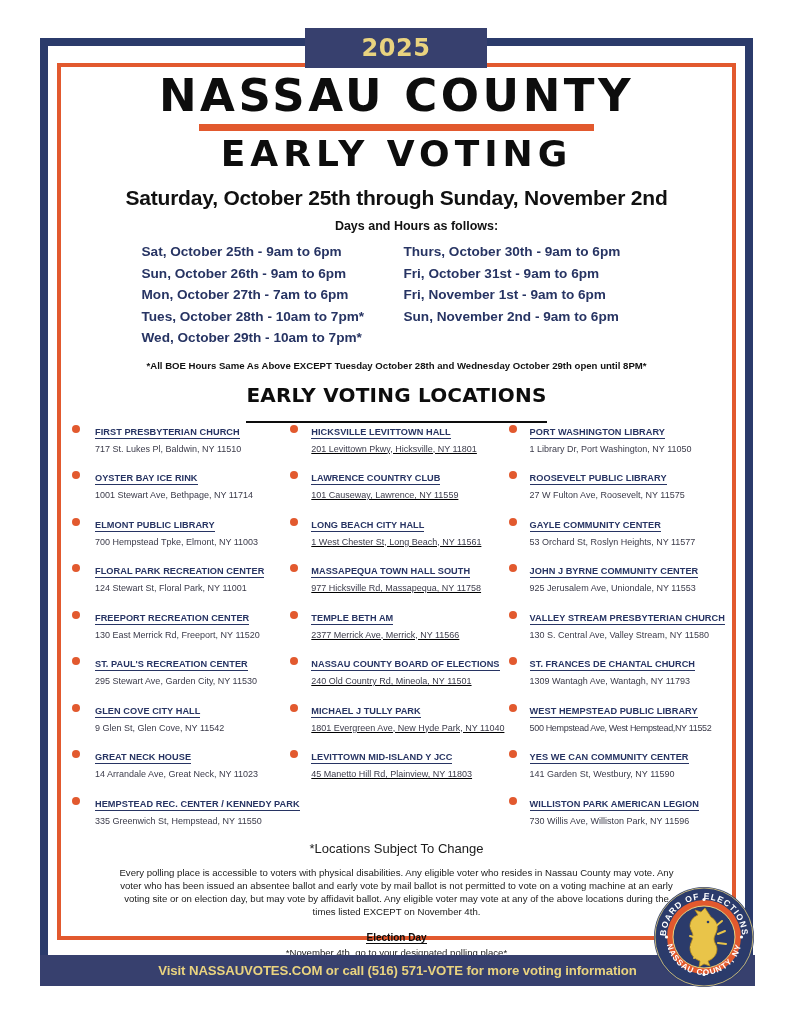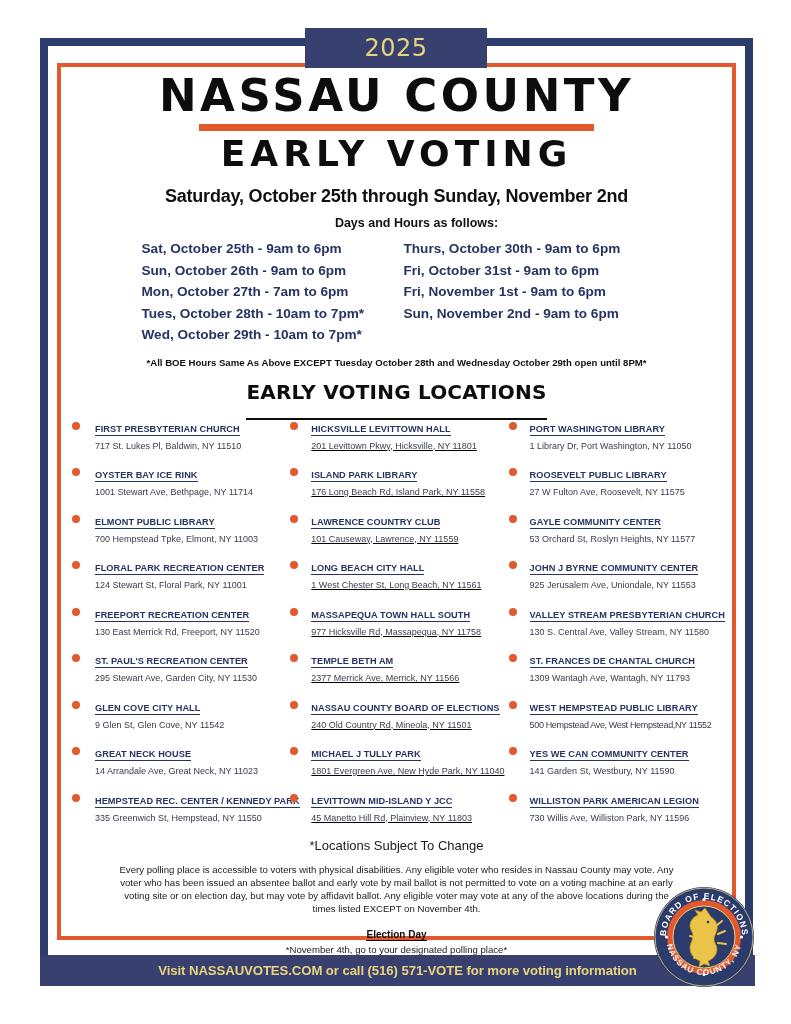--- a/index.html
+++ b/index.html
@@ -34,21 +34,21 @@
     position: absolute;
     left: 305px; top: 28px;
     width: 182px; height: 40px;
     background: #37406e;
     display: flex; align-items: center; justify-content: center;
     z-index: 6;
   }
   .year-tab span {
     color: #e9d37f;
     font-size: 24px;
-    font-weight: normal;
+    font-weight: bold;
     letter-spacing: 0.5px;
     font-family: "DejaVu Sans", sans-serif;
   }
 
   
   .content {
     position: absolute;
     left: 62px; top: 68px; right: 60px; bottom: 88px;
     z-index: 4;
   }
@@ -73,21 +73,21 @@
     text-align: center;
     font-family: "DejaVu Sans", sans-serif;
     font-size: 36px;
     font-weight: bold;
     letter-spacing: 5px;
     color: #0d0d0d;
     line-height: 1.05;
   }
   .date-range {
     text-align: center;
-    font-size: 18px;
+    font-size: 21px;
     font-weight: bold;
     color: #111111;
     margin-top: 13px;
     letter-spacing: -0.2px;
   }
   .days-header {
     text-align: center;
     font-size: 12.5px;
     font-weight: bold;
     color: #111111;
@@ -284,21 +284,20 @@
         <div class="loc-item"><span class="loc-dot"></span><div class="loc-name">FLORAL PARK RECREATION CENTER</div><div class="loc-addr">124 Stewart St, Floral Park, NY 11001</div></div>
         <div class="loc-item"><span class="loc-dot"></span><div class="loc-name">FREEPORT RECREATION CENTER</div><div class="loc-addr">130 East Merrick Rd, Freeport, NY 11520</div></div>
         <div class="loc-item"><span class="loc-dot"></span><div class="loc-name">ST. PAUL'S RECREATION CENTER</div><div class="loc-addr">295 Stewart Ave, Garden City, NY 11530</div></div>
         <div class="loc-item"><span class="loc-dot"></span><div class="loc-name">GLEN COVE CITY HALL</div><div class="loc-addr">9 Glen St, Glen Cove, NY 11542</div></div>
         <div class="loc-item"><span class="loc-dot"></span><div class="loc-name">GREAT NECK HOUSE</div><div class="loc-addr">14 Arrandale Ave, Great Neck, NY 11023</div></div>
         <div class="loc-item"><span class="loc-dot"></span><div class="loc-name">HEMPSTEAD REC. CENTER / KENNEDY PARK</div><div class="loc-addr">335 Greenwich St, Hempstead, NY 11550</div></div>
       </div>
 
       <div class="loc-col">
         <div class="loc-item"><span class="loc-dot"></span><div class="loc-name">HICKSVILLE LEVITTOWN HALL</div><div class="loc-addr">201 Levittown Pkwy, Hicksville, NY 11801</div></div>
-        <div class="loc-item"><span class="loc-dot"></span><div class="loc-name">ISLAND PARK LIBRARY</div><div class="loc-addr">176 Long Beach Rd, Island Park, NY 11558</div></div>
         <div class="loc-item"><span class="loc-dot"></span><div class="loc-name">LAWRENCE COUNTRY CLUB</div><div class="loc-addr">101 Causeway, Lawrence, NY 11559</div></div>
         <div class="loc-item"><span class="loc-dot"></span><div class="loc-name">LONG BEACH CITY HALL</div><div class="loc-addr">1 West Chester St, Long Beach, NY 11561</div></div>
         <div class="loc-item"><span class="loc-dot"></span><div class="loc-name">MASSAPEQUA TOWN HALL SOUTH</div><div class="loc-addr">977 Hicksville Rd, Massapequa, NY 11758</div></div>
         <div class="loc-item"><span class="loc-dot"></span><div class="loc-name">TEMPLE BETH AM</div><div class="loc-addr">2377 Merrick Ave, Merrick, NY 11566</div></div>
         <div class="loc-item"><span class="loc-dot"></span><div class="loc-name">NASSAU COUNTY BOARD OF ELECTIONS</div><div class="loc-addr">240 Old Country Rd, Mineola, NY 11501</div></div>
         <div class="loc-item"><span class="loc-dot"></span><div class="loc-name">MICHAEL J TULLY PARK</div><div class="loc-addr">1801 Evergreen Ave, New Hyde Park, NY 11040</div></div>
         <div class="loc-item"><span class="loc-dot"></span><div class="loc-name">LEVITTOWN MID-ISLAND Y JCC</div><div class="loc-addr">45 Manetto Hill Rd, Plainview, NY 11803</div></div>
       </div>
 
       <div class="loc-col">

